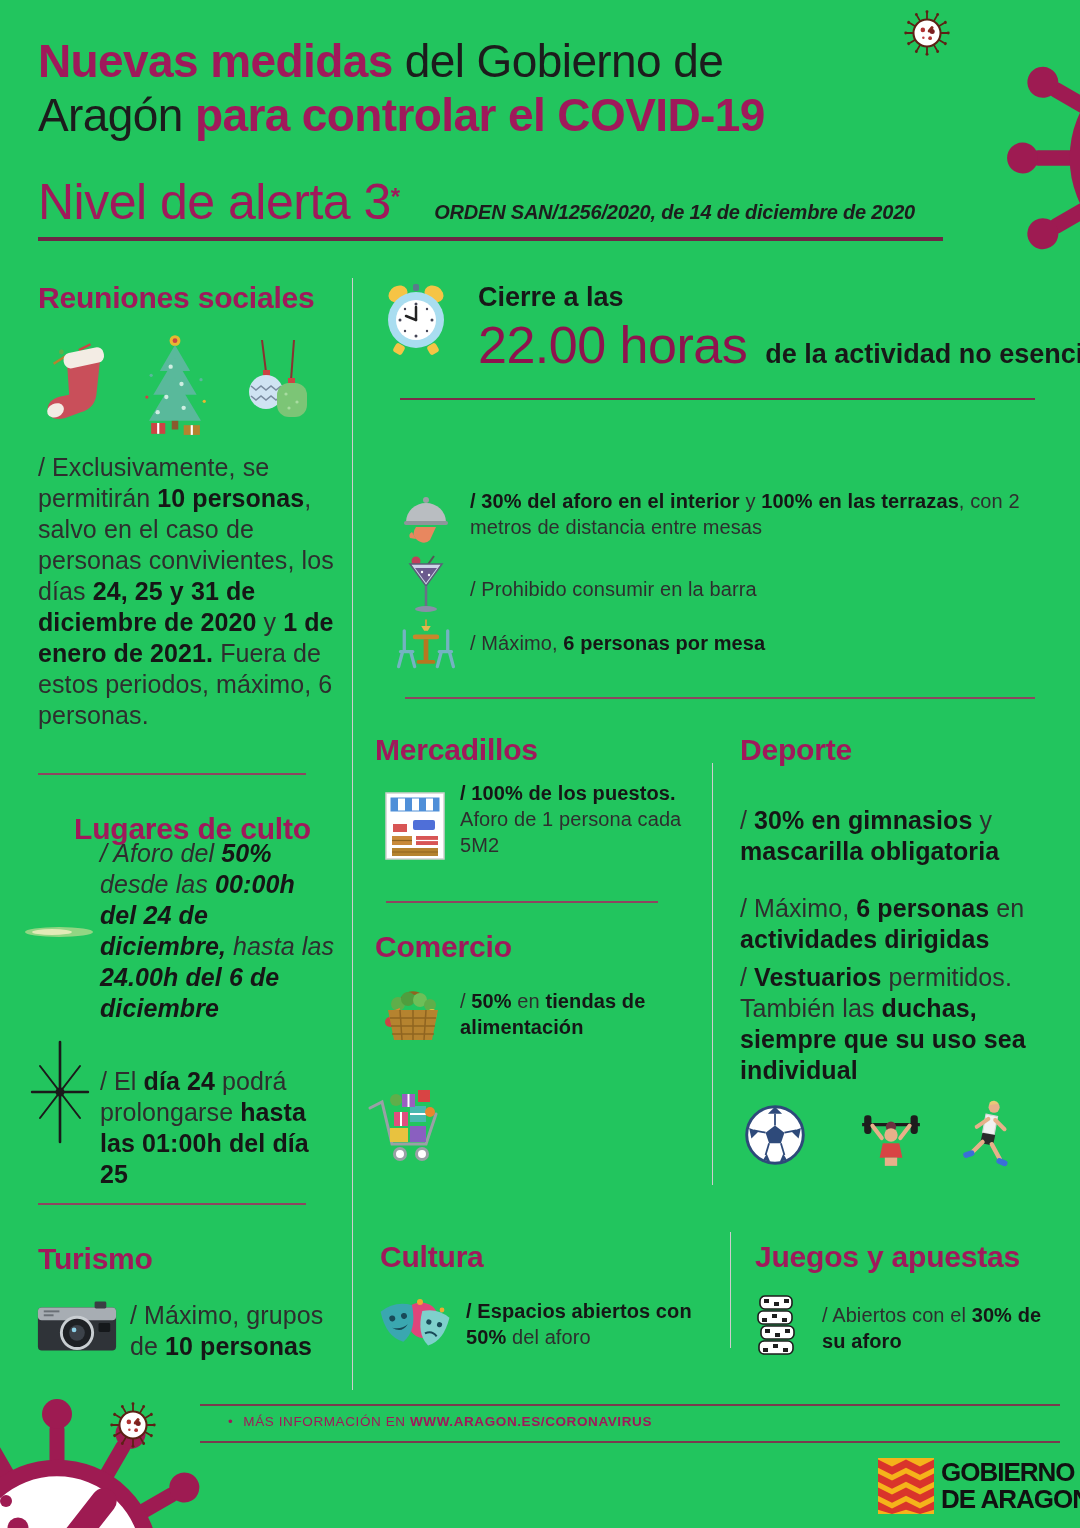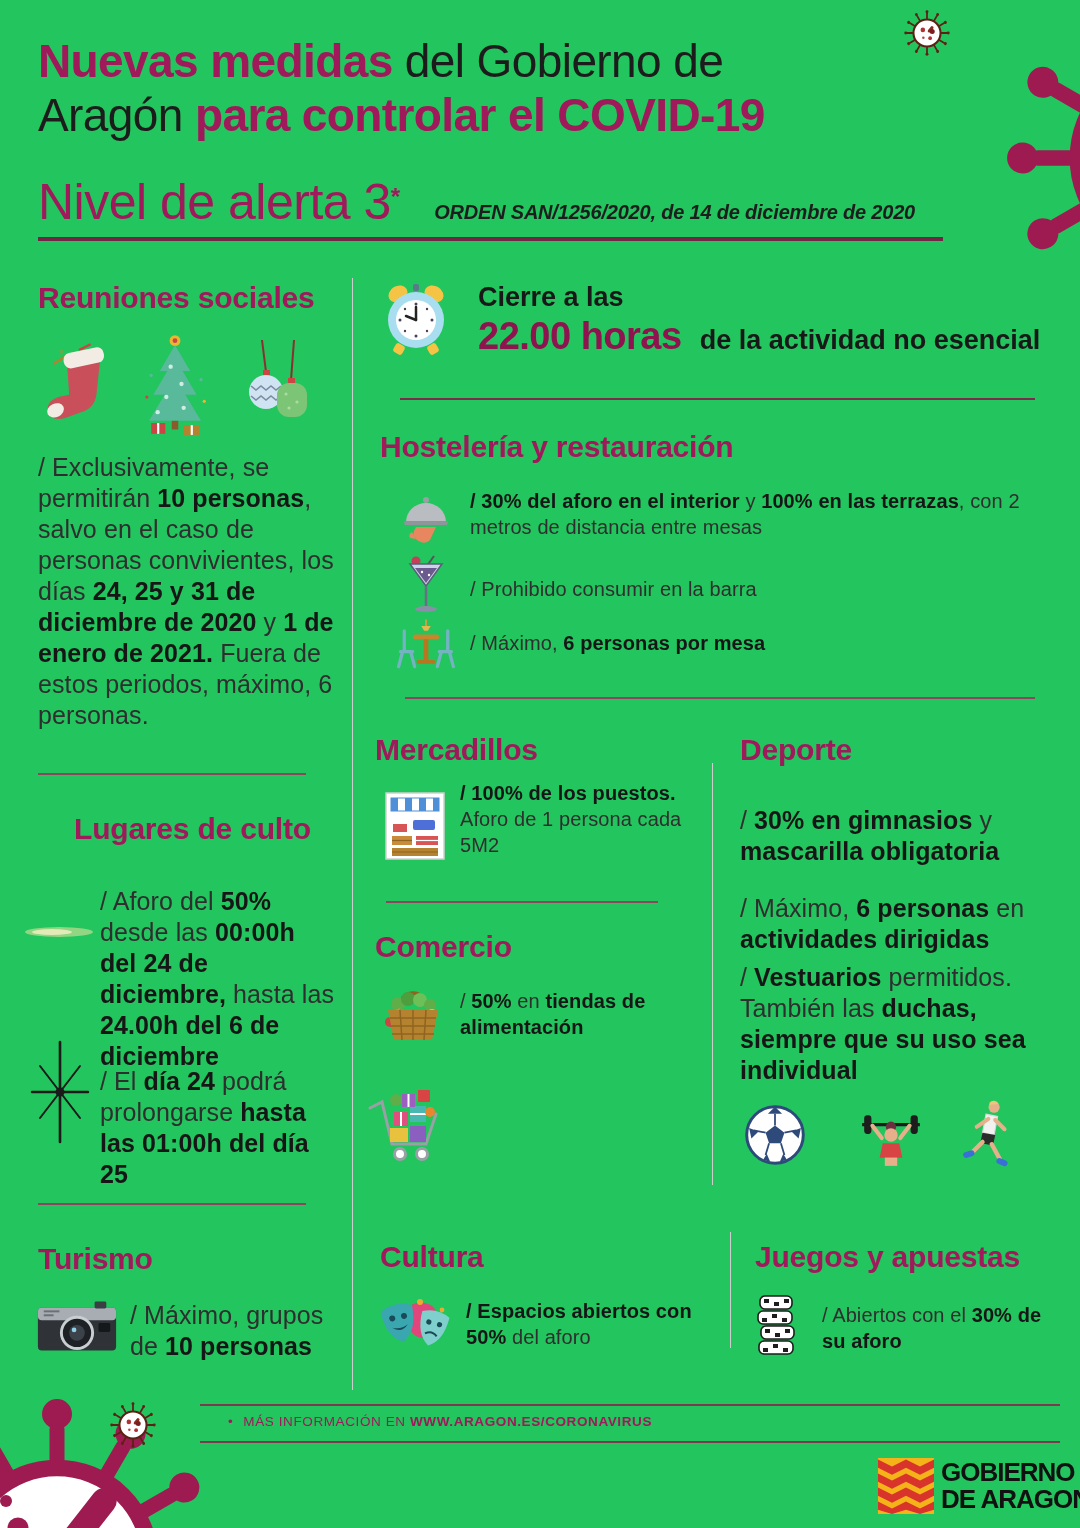--- a/index.html
+++ b/index.html
@@ -24,21 +24,21 @@
   .title .seg-b{font-weight:800;color:var(--accent);}
   .alert-row{display:flex;align-items:baseline;}
   .alert-level{font-size:50px;color:var(--accent);font-weight:400;letter-spacing:-0.5px;}
   .alert-ast{font-size:24px;color:var(--accent);position:relative;top:-14px;font-weight:700;}
   .order-ref{font-size:20px;font-style:italic;font-weight:700;color:#1d1d1d;margin-left:34px;letter-spacing:-0.2px;margin-top:33px;}
   .hrule{height:4px;background:var(--rule-dark);}
   .thinrule{height:2px;background:var(--rule-mid);}
   .vdiv{width:1px;background:var(--divider);}
   .cierre-1{font-size:27px;font-weight:700;color:#181818;}
   .cierre-2{display:flex;align-items:baseline;margin-top:2px;}
-  .cierre-time{font-size:38px;font-weight:700;color:#8f134e;letter-spacing:-0.5px;}
+  .cierre-time{font-size:52px;font-weight:400;color:#8f134e;letter-spacing:-0.5px;text-align:center;}
   .cierre-rest{font-size:27px;font-weight:700;color:#181818;margin-left:18px;}
   .foot-info{font-size:13.5px;color:var(--accent);letter-spacing:0.6px;font-weight:400;display:flex;align-items:center;gap:10px;}
   .foot-info .seg-b{font-weight:700;text-align:right;}
   .gov-logo{display:flex;align-items:center;gap:7px;}
   .gov-text{font-size:26px;font-weight:800;color:#111;line-height:1.02;letter-spacing:-1px;}
   .xmas-row{display:flex;gap:26px;align-items:flex-end;}
 </style>
 </head>
 <body>
 
@@ -214,21 +214,21 @@
   <div class="abs body-txt lcol" style="left:38px;top:452px;width:302px;"><span>/ Exclusivamente, se permitirán </span><span class="seg-b">10 personas</span><span>, salvo en el caso de personas convivientes, los días </span><span class="seg-b">24, 25 y 31 de diciembre de 2020</span><span> y </span><span class="seg-b">1 de enero de 2021.</span><span> Fuera de estos periodos, máximo, 6 personas.</span></div>
 
   <div class="abs thinrule" style="left:38px;top:773px;width:268px;"></div>
 
   <div class="abs sec-title fs30" style="left:38px;top:812px;margin-left:36px;">Lugares de culto</div>
 
   <svg class="abs" style="left:22px;top:912px;width:74px;height:40px;" viewBox="0 0 74 40">
     <ellipse cx="37" cy="20" rx="34" ry="5" fill="#efe4a2" opacity="0.55"></ellipse>
     <ellipse cx="30" cy="20" rx="20" ry="3" fill="#f6efc4" opacity="0.8"></ellipse>
   </svg>
-  <div class="abs body-txt lcol" style="left:100px;top:886px;width:238px;"><span>/ Aforo del </span><span class="seg-b">50%</span><span>  desde las </span><span class="seg-b">00:00h del 24 de diciembre,</span><span> hasta las </span><span class="seg-b">24.00h del 6 de diciembre</span></div>
+  <div class="abs body-txt lcol" style="left:100px;top:838px;width:238px;font-style:italic;"><span>/ Aforo del </span><span class="seg-b">50%</span><span>  desde las </span><span class="seg-b">00:00h del 24 de diciembre,</span><span> hasta las </span><span class="seg-b">24.00h del 6 de diciembre</span></div>
 
   <svg class="abs" style="left:28px;top:1040px;width:64px;height:104px;" viewBox="0 0 64 104">
     <g stroke="#1a1a1a" stroke-linecap="round">
       <line x1="32" y1="2" x2="32" y2="102" stroke-width="2.6"></line>
       <line x1="4" y1="52" x2="60" y2="52" stroke-width="2.4"></line>
       <line x1="12" y1="26" x2="52" y2="78" stroke-width="2"></line>
       <line x1="52" y1="26" x2="12" y2="78" stroke-width="2"></line>
     </g>
     <circle cx="32" cy="52" r="4.5" fill="#1a1a1a"></circle>
   </svg>
@@ -276,21 +276,20 @@
   <div class="abs" style="left:478px;top:282px;">
     <div class="cierre-1">Cierre a las</div>
     <div class="cierre-2">
       <span class="cierre-time">22.00 horas</span>
       <span class="cierre-rest">de la actividad no esencial</span>
     </div>
   </div>
 
   <div class="abs thinrule" style="left:400px;top:398px;width:635px;background:#7c2c4a;"></div>
 
-  <div class="abs sec-title fs30" style="left:380px;top:430px;">Hostelería y restauración</div>
 
   <svg class="abs" style="left:398px;top:490px;width:56px;height:60px;" viewBox="0 0 56 60">
     <circle cx="28" cy="10" r="3" fill="#9aa0a5"></circle>
     <path d="M8,32 a20,19 0 0 1 40,0 Z" fill="#b9bdc1"></path>
     <rect x="6" y="31" width="44" height="4" rx="2" fill="#8f969b"></rect>
     <path d="M18,37 L38,37 L32,50 Q26,56 18,49 Q13,44 18,37 Z" fill="#e8875f"></path>
     <path d="M14,42 Q10,44 12,48 L18,49" fill="#e8875f"></path>
   </svg>
   <div class="abs body-txt rcol" style="left:470px;top:488px;width:575px;"><span class="seg-b">/ 30% del aforo en el interior</span><span> y </span><span class="seg-b">100% en las terrazas</span><span>, con 2 metros de distancia entre mesas</span></div>
 

